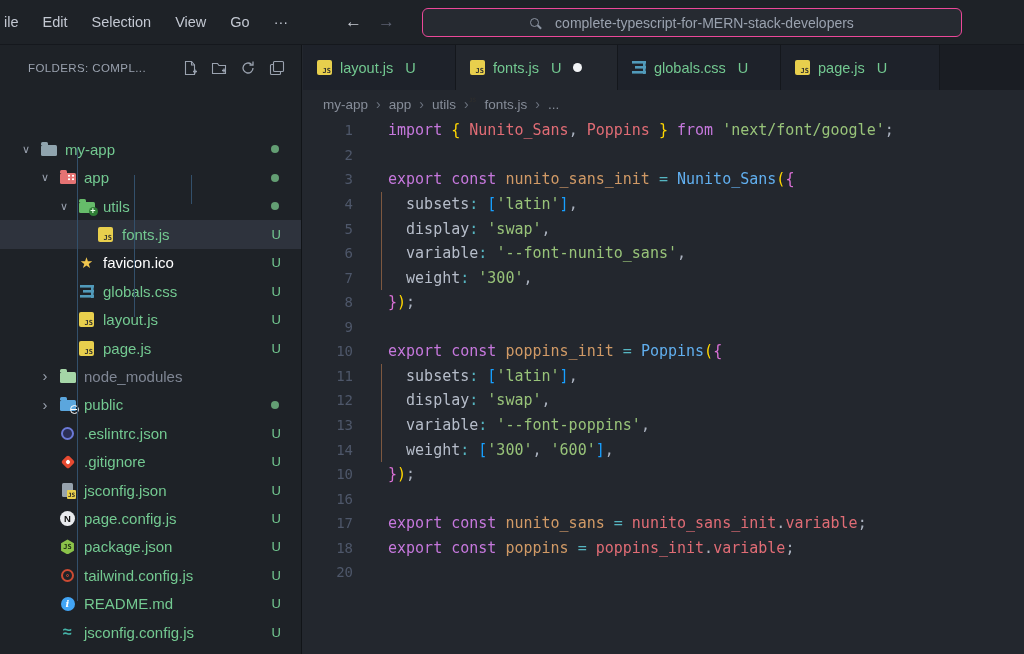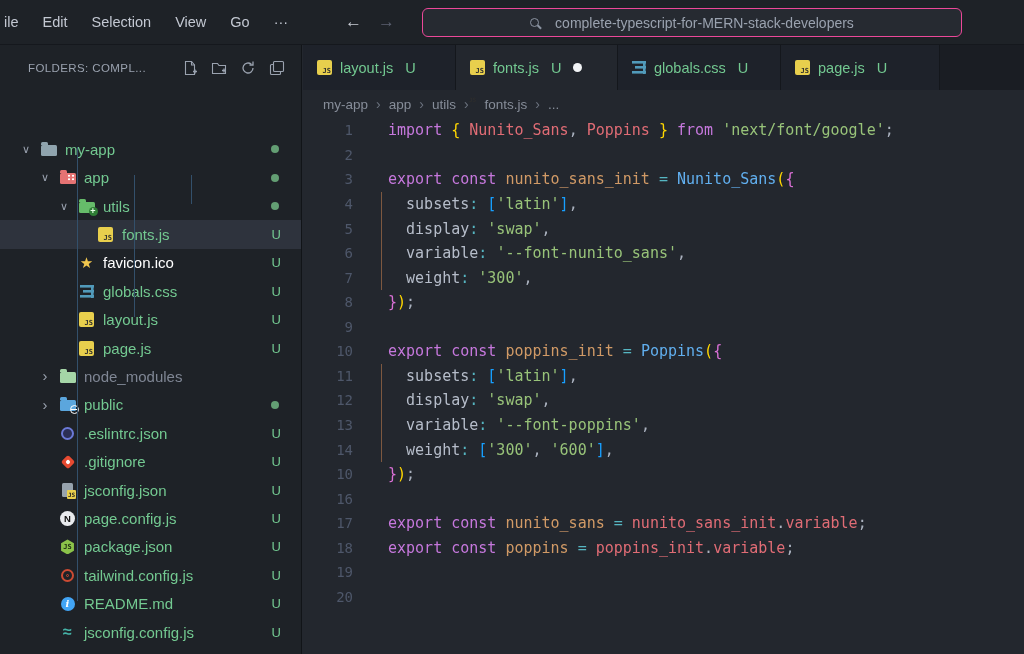--- a/index.html
+++ b/index.html
@@ -376,17 +376,16 @@
       <div class="codeline"><span class="gutter">9</span><span class="ltext"></span></div>
       <div class="codeline"><span class="gutter">10</span><span class="ltext"><span style="color: rgb(198, 120, 221);">export</span><span style="color: rgb(171, 178, 191);"> </span><span style="color: rgb(198, 120, 221);">const</span><span style="color: rgb(171, 178, 191);"> </span><span style="color: rgb(209, 154, 102);">poppins_init</span><span style="color: rgb(171, 178, 191);"> </span><span style="color: rgb(86, 182, 194);">=</span><span style="color: rgb(171, 178, 191);"> </span><span style="color: rgb(97, 175, 239);">Poppins</span><span style="color: rgb(255, 215, 0);">(</span><span style="color: rgb(218, 112, 214);">{</span></span></div>
       <div class="codeline guided"><span class="gutter">11</span><span class="ltext"><span style="color: rgb(171, 178, 191);">  </span><span style="color: rgb(182, 189, 202);">subsets</span><span style="color: rgb(86, 182, 194);">:</span><span style="color: rgb(171, 178, 191);"> </span><span style="color: rgb(23, 159, 255);">[</span><span style="color: rgb(152, 195, 121);">'latin'</span><span style="color: rgb(23, 159, 255);">]</span><span style="color: rgb(171, 178, 191);">,</span></span></div>
       <div class="codeline guided"><span class="gutter">12</span><span class="ltext"><span style="color: rgb(171, 178, 191);">  </span><span style="color: rgb(182, 189, 202);">display</span><span style="color: rgb(86, 182, 194);">:</span><span style="color: rgb(171, 178, 191);"> </span><span style="color: rgb(152, 195, 121);">'swap'</span><span style="color: rgb(171, 178, 191);">,</span></span></div>
       <div class="codeline guided"><span class="gutter">13</span><span class="ltext"><span style="color: rgb(171, 178, 191);">  </span><span style="color: rgb(182, 189, 202);">variable</span><span style="color: rgb(86, 182, 194);">:</span><span style="color: rgb(171, 178, 191);"> </span><span style="color: rgb(152, 195, 121);">'--font-poppins'</span><span style="color: rgb(171, 178, 191);">,</span></span></div>
       <div class="codeline guided"><span class="gutter">14</span><span class="ltext"><span style="color: rgb(171, 178, 191);">  </span><span style="color: rgb(182, 189, 202);">weight</span><span style="color: rgb(86, 182, 194);">:</span><span style="color: rgb(171, 178, 191);"> </span><span style="color: rgb(23, 159, 255);">[</span><span style="color: rgb(152, 195, 121);">'300'</span><span style="color: rgb(171, 178, 191);">, </span><span style="color: rgb(152, 195, 121);">'600'</span><span style="color: rgb(23, 159, 255);">]</span><span style="color: rgb(171, 178, 191);">,</span></span></div>
       <div class="codeline"><span class="gutter">10</span><span class="ltext"><span style="color: rgb(218, 112, 214);">}</span><span style="color: rgb(255, 215, 0);">)</span><span style="color: rgb(171, 178, 191);">;</span></span></div>
       <div class="codeline"><span class="gutter">16</span><span class="ltext"></span></div>
       <div class="codeline"><span class="gutter">17</span><span class="ltext"><span style="color: rgb(198, 120, 221);">export</span><span style="color: rgb(171, 178, 191);"> </span><span style="color: rgb(198, 120, 221);">const</span><span style="color: rgb(171, 178, 191);"> </span><span style="color: rgb(209, 154, 102);">nunito_sans</span><span style="color: rgb(171, 178, 191);"> </span><span style="color: rgb(86, 182, 194);">=</span><span style="color: rgb(171, 178, 191);"> </span><span style="color: rgb(224, 108, 117);">nunito_sans_init</span><span style="color: rgb(171, 178, 191);">.</span><span style="color: rgb(224, 108, 117);">variable</span><span style="color: rgb(171, 178, 191);">;</span></span></div>
       <div class="codeline"><span class="gutter">18</span><span class="ltext"><span style="color: rgb(198, 120, 221);">export</span><span style="color: rgb(171, 178, 191);"> </span><span style="color: rgb(198, 120, 221);">const</span><span style="color: rgb(171, 178, 191);"> </span><span style="color: rgb(209, 154, 102);">poppins</span><span style="color: rgb(171, 178, 191);"> </span><span style="color: rgb(86, 182, 194);">=</span><span style="color: rgb(171, 178, 191);"> </span><span style="color: rgb(224, 108, 117);">poppins_init</span><span style="color: rgb(171, 178, 191);">.</span><span style="color: rgb(224, 108, 117);">variable</span><span style="color: rgb(171, 178, 191);">;</span></span></div>
-      <div class="codeline"><span class="gutter">19</span><span class="ltext"></span></div>
       <div class="codeline"><span class="gutter">20</span><span class="ltext"></span></div>
     </div>
 
 </div>
 
 </body></html>

